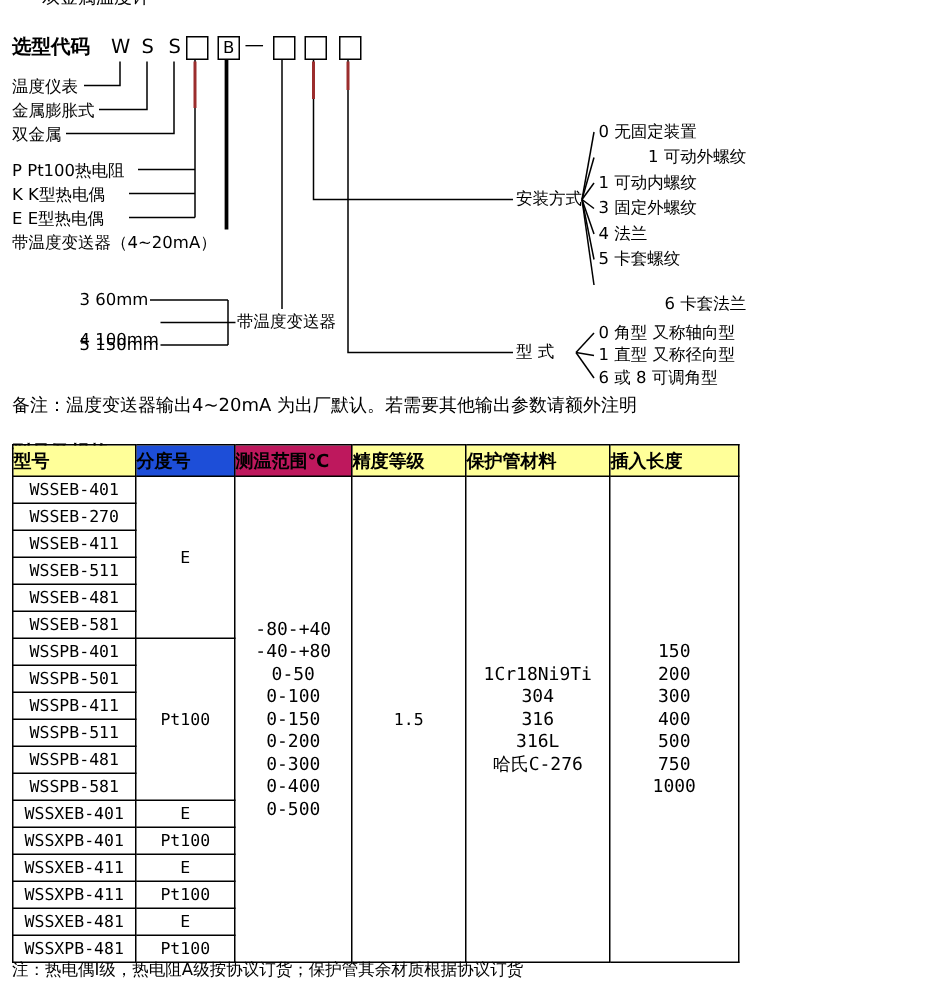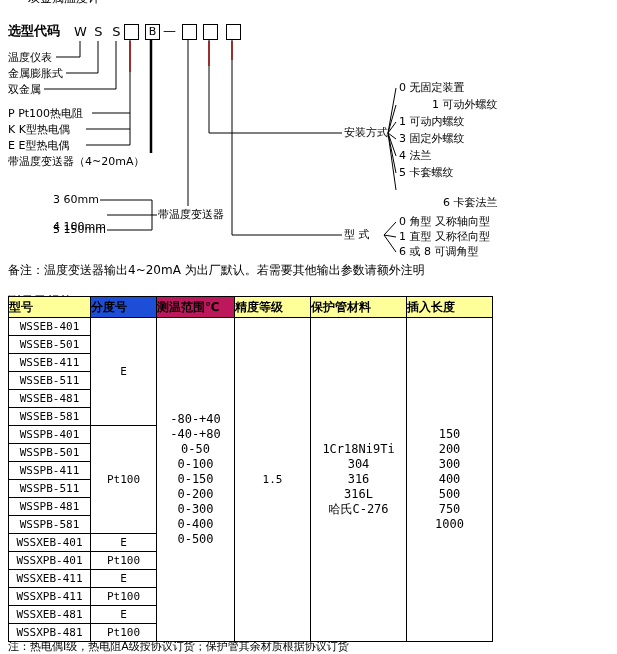--- a/index.html
+++ b/index.html
@@ -162,21 +162,21 @@
 哈氏C-276</td>
       <td class="c pre" rowspan="18">150
 200
 300
 400
 500
 750
 1000</td>
     </tr>
     <tr>
-        <td class="model">WSSEB-501</td>
+        <td class="model">WSSEB-270</td>
       </tr>
     <tr>
         <td class="model">WSSEB-411</td>
       </tr>
     <tr>
         <td class="model">WSSEB-511</td>
       </tr>
     <tr>
         <td class="model">WSSEB-481</td>
       </tr>

